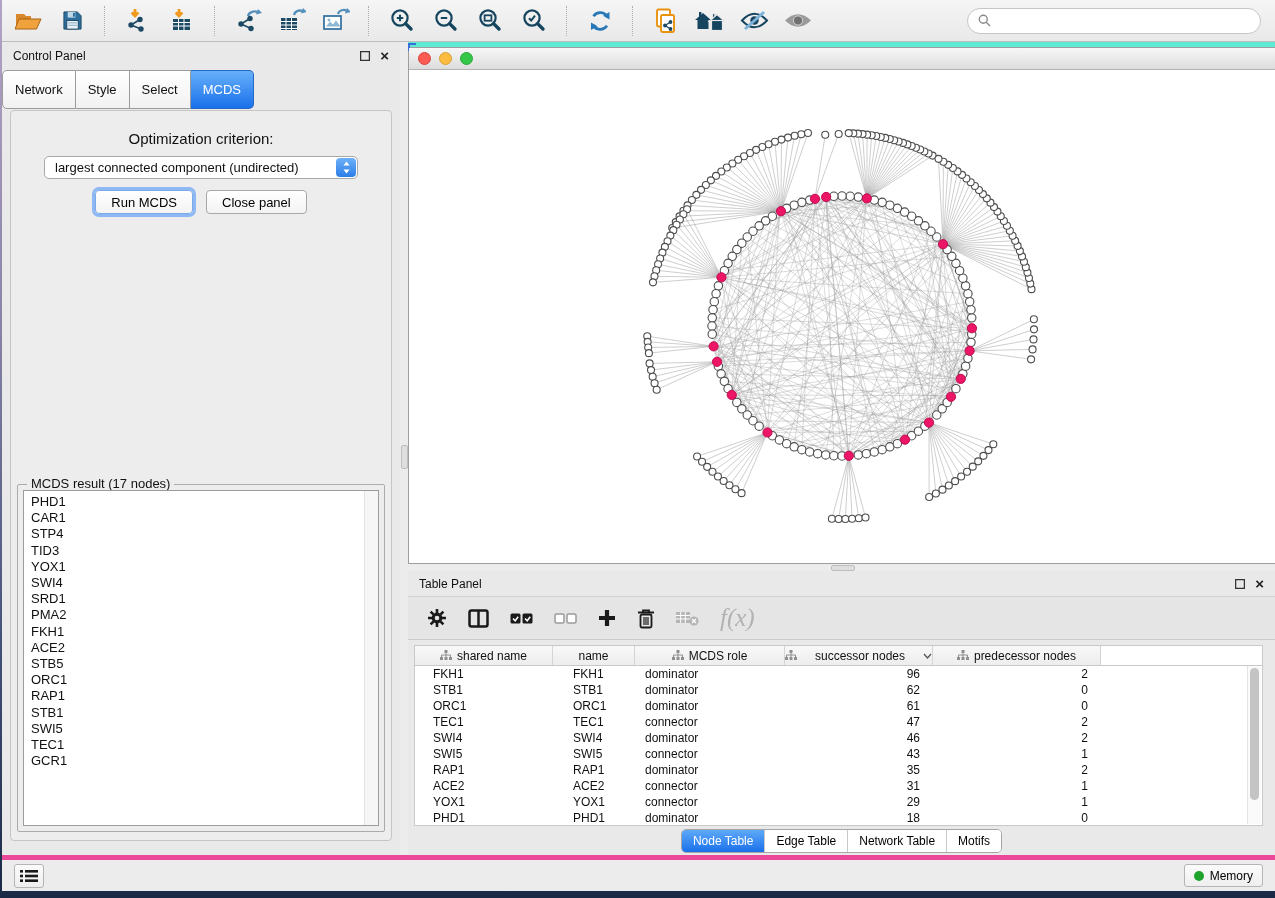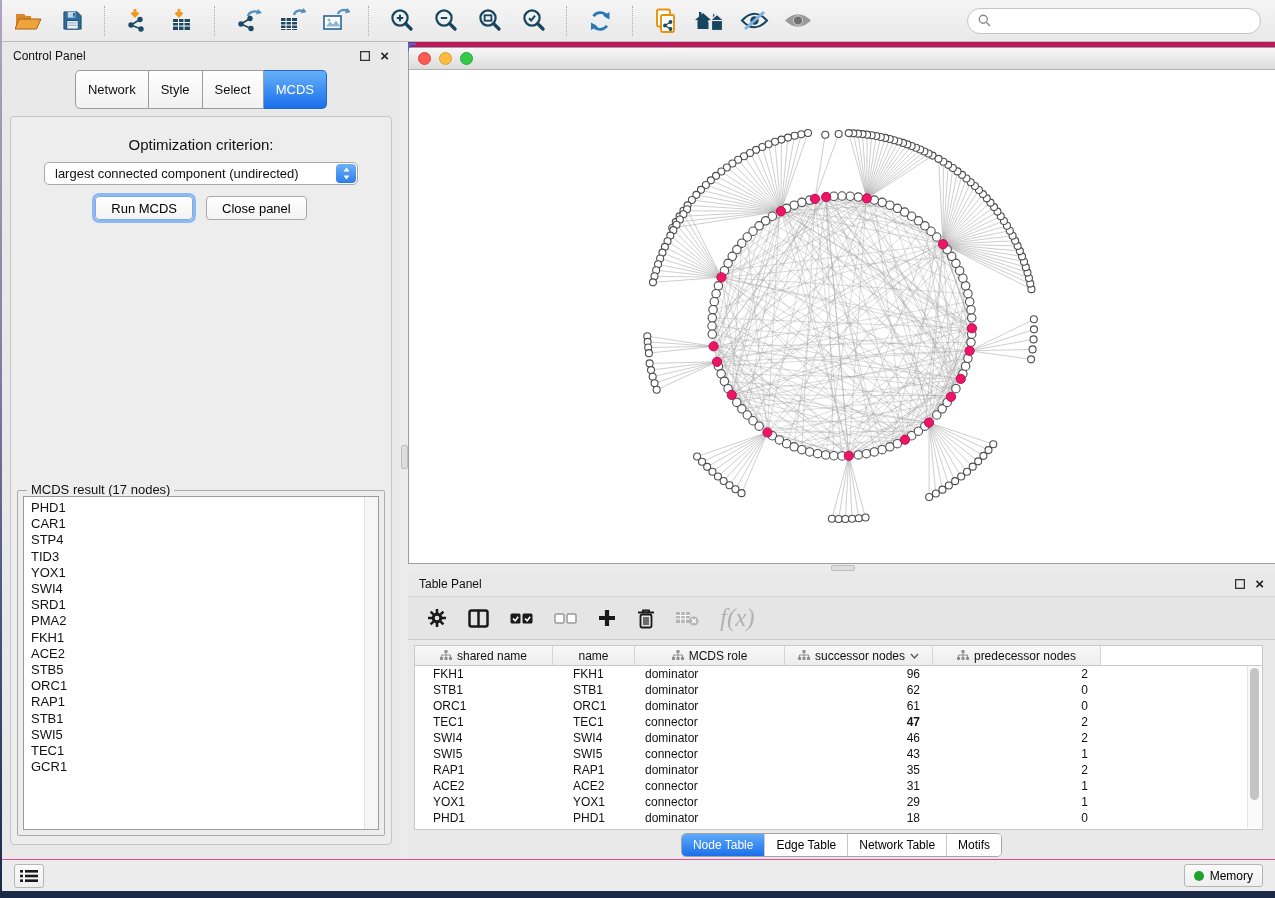--- a/index.html
+++ b/index.html
@@ -2,40 +2,40 @@
 <html><head>
 <meta charset="utf-8">
 <style>
   html,body{margin:0;padding:0}
   body{
     width:1275px;height:898px;overflow:hidden;position:relative;
     background:linear-gradient(180deg,#b2a3c4 0%,#8a84a8 35%,#47547a 70%,#1b2947 100%);
     font-family:"Liberation Sans","DejaVu Sans",sans-serif;color:#111;
     -webkit-font-smoothing:antialiased;
   }
-  .app{position:absolute;left:2px;top:0;width:1273px;height:891px;background:#be185d;display:flex;flex-direction:column}
+  .app{position:absolute;left:2px;top:0;width:1273px;height:891px;background:#5eead4;display:flex;flex-direction:column}
 
   
   .toolbar{height:41px;background:linear-gradient(#f5f5f5,#e9e9e9);border-bottom:1px solid #bdbdbd;
     display:flex;align-items:center;padding:0 10px;gap:12px;flex-shrink:0}
   .tbtn{display:flex;align-items:center;justify-content:center;width:32px;height:32px;flex-shrink:0}
   .tsep{width:1px;height:30px;border-left:1px dotted #adadad;margin:0 4px;flex-shrink:0}
   .search{margin-left:auto;display:flex;align-items:center;gap:7px;background:#fff;border:1px solid #c6c6c6;
     border-radius:13px;height:24px;width:272px;padding:0 10px;margin-right:4px}
   .search input{border:none;outline:none;flex:1;font-size:12px;background:transparent;font-family:inherit}
 
   
   .main{flex:1;display:flex;min-height:0}
 
   
   .cpanel{width:398px;flex-shrink:0;background:#e9e9e9;display:flex;flex-direction:column}
   .cphead{height:28px;display:flex;align-items:center;padding:0 11px;font-size:12px}
   .winbtns{margin-left:auto;display:flex;gap:10px;align-items:center}
   .xglyph{font-size:15px;font-weight:bold;color:#222;line-height:10px}
-  .ctabs{display:flex;justify-content:center;height:39px;margin-bottom:7px}
+  .ctabs{display:flex;justify-content:flex-start;height:39px;margin-bottom:1px}
   .ctab{font-size:13px;padding:2px 12px;background:linear-gradient(#fff,#f1f1f1);border:1px solid #9b9b9b;
     border-left:none;color:#111;font-family:inherit;cursor:default}
   .ctab:first-child{border-left:1px solid #9b9b9b;border-radius:5px 0 0 5px}
   .ctab:last-child{border-radius:0 5px 5px 0}
   .ctab.active{background:linear-gradient(#66b0fa,#1a70ea);color:#fff;border-color:#2468c8}
   .card{flex:1;margin:0 8px 14px;border:1px solid #c5c5c5;border-radius:4px;background:#ededed;position:relative}
   .optlabel{text-align:center;font-size:15px;padding-top:19px}
   .dropdown{width:314px;height:23px;margin:9px auto 0;background:#fff;border:1px solid #a9a9a9;border-radius:5px;
     display:flex;align-items:center;font-size:13px;box-sizing:border-box}
   .dropdown .val{flex:1;padding-left:10px;white-space:nowrap}
@@ -91,21 +91,21 @@
   .tscroll{position:absolute;top:20px;right:1px;bottom:1px;width:13px;background:#fafafa;border-left:1px solid #e3e3e3}
   .tthumb{position:absolute;top:2px;left:2px;width:9px;height:132px;background:#c4c4c4;border-radius:5px}
   .tabsrow{height:29px;display:flex;justify-content:center;align-items:center;flex-shrink:0}
   .btabs{display:flex;border:1px solid #a5a5a5;border-radius:5px;overflow:hidden;background:#fff}
   .btab{font-size:12px;padding:4px 11px;border-left:1px solid #c9c9c9;background:#fff;border-top:none;border-bottom:none;
     border-right:none;font-family:inherit;cursor:default}
   .btab:first-child{border-left:none}
   .btab.active{background:linear-gradient(#5ea9f9,#1a70ea);color:#fff}
 
   
-  .statusbar{height:31px;border-top:1px solid #ec4899;background:#ececec;display:flex;align-items:center;padding:0 12px;flex-shrink:0}
+  .statusbar{height:31px;border-top:5px solid #ec4899;background:#ececec;display:flex;align-items:center;padding:0 12px;flex-shrink:0}
   .sbtn{width:28px;height:22px;border:1px solid #b5b5b5;border-radius:3px;background:linear-gradient(#fbfbfb,#efefef);
     display:flex;align-items:center;justify-content:center}
   .membtn{margin-left:auto;height:23px;border:1px solid #b5b5b5;border-radius:3px;background:linear-gradient(#fbfbfb,#efefef);
     display:flex;align-items:center;gap:6px;padding:0 9px;font-size:12px;font-family:inherit}
   .memdot{width:10px;height:10px;border-radius:50%;background:#1fa32c}
 </style>
 </head>
 <body>
 
 <div class="app">
@@ -1059,21 +1059,21 @@
                   <g fill="#8f8f8f">
                     <rect x="4.5" y="0" width="3" height="3"></rect>
                     <rect x="0" y="7" width="3" height="3"></rect>
                     <rect x="4.5" y="7" width="3" height="3"></rect>
                     <rect x="9" y="7" width="3" height="3"></rect>
                   </g>
                   <path d="M6 3v2M1.5 7V5h9v2M6 5v2" stroke="#8f8f8f" fill="none"></path>
                 </svg>
                 <span>MCDS role</span>
               </div>
-              <div class="th" style="width: 148px;">
+              <div class="th" style="width: 148px; justify-content: space-between;">
                 <svg width="12" height="11" viewBox="0 0 12 11">
                   <g fill="#8f8f8f">
                     <rect x="4.5" y="0" width="3" height="3"></rect>
                     <rect x="0" y="7" width="3" height="3"></rect>
                     <rect x="4.5" y="7" width="3" height="3"></rect>
                     <rect x="9" y="7" width="3" height="3"></rect>
                   </g>
                   <path d="M6 3v2M1.5 7V5h9v2M6 5v2" stroke="#8f8f8f" fill="none"></path>
                 </svg>
                 <span>successor nodes</span>
@@ -1114,21 +1114,21 @@
                 <div class="td p18" style="width: 138px;">ORC1</div>
                 <div class="td p20" style="width: 82px;">ORC1</div>
                 <div class="td p10" style="width: 150px;">dominator</div>
                 <div class="td num" style="width: 148px;">61</div>
                 <div class="td num" style="width: 168px;">0</div>
               </div>
               <div class="tr">
                 <div class="td p18" style="width: 138px;">TEC1</div>
                 <div class="td p20" style="width: 82px;">TEC1</div>
                 <div class="td p10" style="width: 150px;">connector</div>
-                <div class="td num" style="width: 148px; font-weight: bold;">47</div>
+                <div class="td num" style="width: 148px;">47</div>
                 <div class="td num" style="width: 168px;">2</div>
               </div>
               <div class="tr">
                 <div class="td p18" style="width: 138px;">SWI4</div>
                 <div class="td p20" style="width: 82px;">SWI4</div>
                 <div class="td p10" style="width: 150px;">dominator</div>
                 <div class="td num" style="width: 148px;">46</div>
                 <div class="td num" style="width: 168px;">2</div>
               </div>
               <div class="tr">

